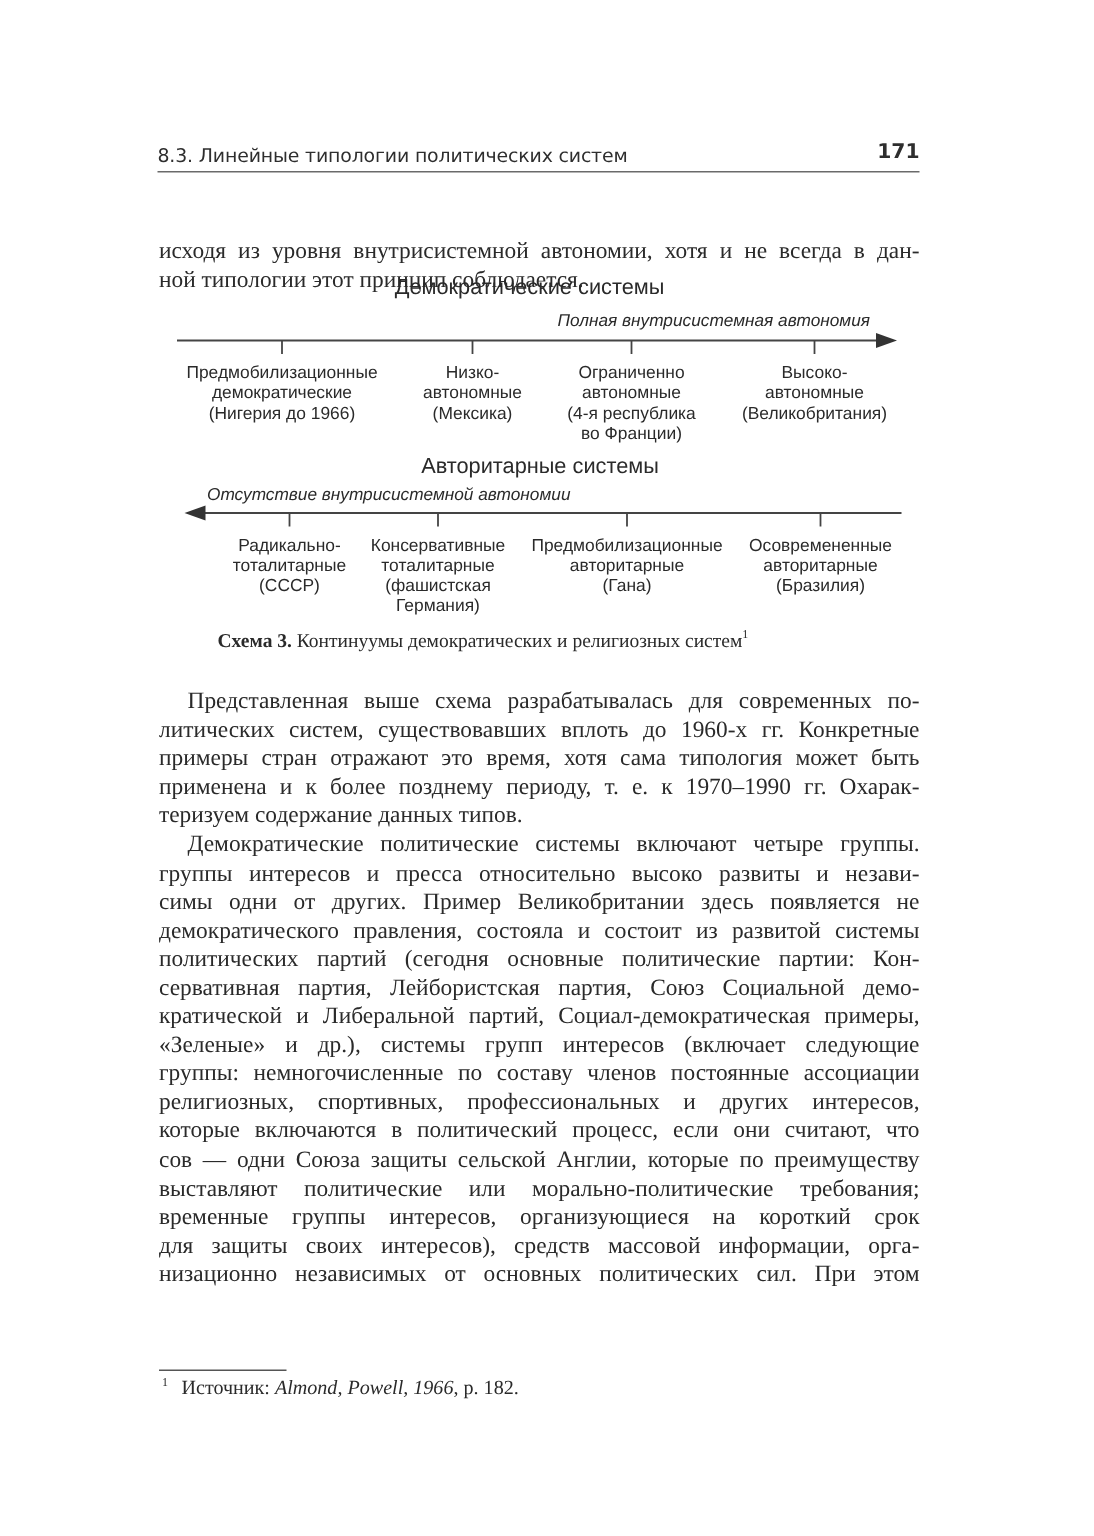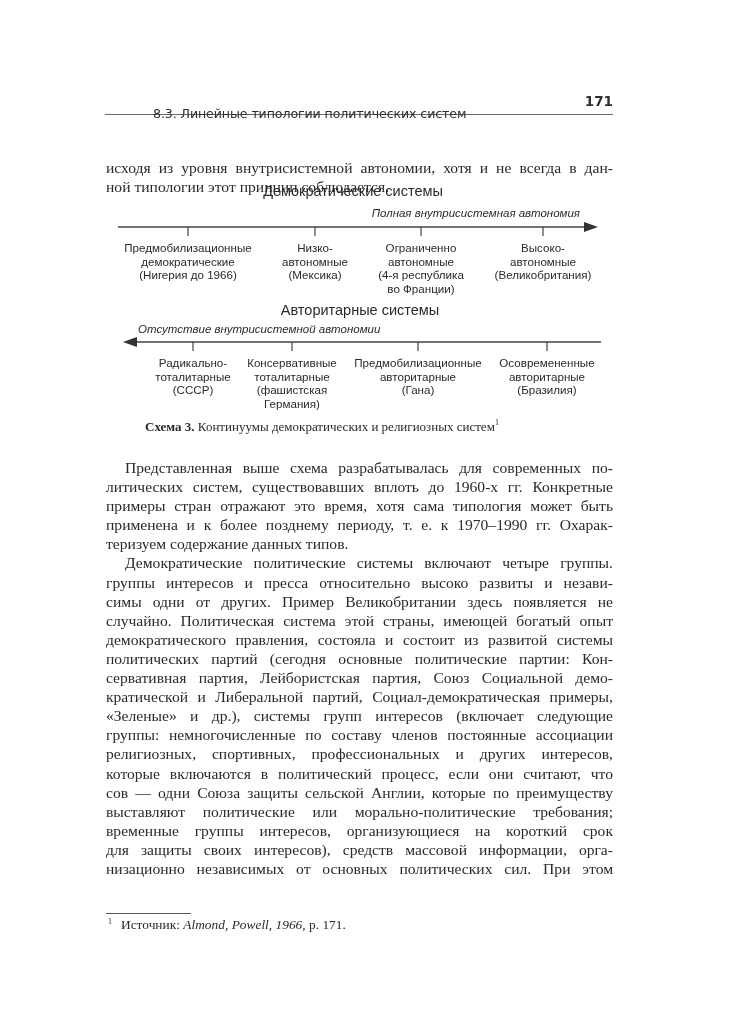--- a/index.html
+++ b/index.html
@@ -6,21 +6,21 @@
   body {
     width: 729px; height: 1024px; background: #ffffff; position: relative;
     overflow: hidden; color: #2a2a2a;
   }
   .page { position: absolute; left: 0; top: 0; width: 729px; height: 1024px; }
   .running-head {
     position: absolute; left: 105px; top: 94px; width: 508px; height: 20px;
     border-bottom: 1.3px solid #6a6a6a;
     font-family: "DejaVu Sans", sans-serif; font-size: 12.6px; color: #2e2e2e;
   }
-  .running-head .title { position: absolute; left: 0; top: 12px; letter-spacing: -0.1px; margin-left: 48px; }
+  .running-head .title { position: absolute; left: 0; top: 2px; letter-spacing: -0.1px; }
   .running-head .pagenum { position: absolute; right: 0; top: -1px; font-weight: bold; font-size: 13.5px; margin-left: 12px; }
 
   .body-text {
     position: absolute; left: 106px; width: 507px;
     font-family: "Liberation Serif", serif; font-size: 15.6px; line-height: 19.1px;
     color: #2a2a2a;
   }
   .line { white-space: nowrap; display: block; text-align: justify; text-align-last: justify; height: 19.1px; }
   .line.last { text-align-last: left; }
   .line.indent { padding-left: 19px; }
@@ -117,33 +117,32 @@
 
   <div class="body-text" id="para" style="top:458px;">
       <span class="line indent">Представленная выше схема разрабатывалась для современных по-</span>
       <span class="line">литических систем, существовавших вплоть до 1960-х гг. Конкретные</span>
       <span class="line">примеры стран отражают это время, хотя сама типология может быть</span>
       <span class="line">применена и к более позднему периоду, т. е. к 1970–1990 гг. Охарак-</span>
       <span class="line last">теризуем содержание данных типов.</span>
       <span class="line indent">Демократические политические системы включают четыре группы.</span>
       <span class="line">группы интересов и пресса относительно высоко развиты и незави-</span>
       <span class="line">симы одни от других. Пример Великобритании здесь появляется не</span>
-      <span class="line">случайно. Политическая система этой страны, имеющей богатый опыт</span>
       <span class="line">демократического правления, состояла и состоит из развитой системы</span>
       <span class="line">политических партий (сегодня основные политические партии: Кон-</span>
       <span class="line">сервативная партия, Лейбористская партия, Союз Социальной демо-</span>
       <span class="line">кратической и Либеральной партий, Социал-демократическая примеры,</span>
       <span class="line">«Зеленые» и др.), системы групп интересов (включает следующие</span>
       <span class="line">группы: немногочисленные по составу членов постоянные ассоциации</span>
       <span class="line">религиозных, спортивных, профессиональных и других интересов,</span>
       <span class="line">которые включаются в политический процесс, если они считают, что</span>
       <span class="line">сов — одни Союза защиты сельской Англии, которые по преимуществу</span>
       <span class="line">выставляют политические или морально-политические требования;</span>
       <span class="line">временные группы интересов, организующиеся на короткий срок</span>
       <span class="line">для защиты своих интересов), средств массовой информации, орга-</span>
       <span class="line">низационно независимых от основных политических сил. При этом</span>
     </div>
 
   <div class="footnote-rule"></div>
   <div class="footnote">
-    <span class="mark">1</span><span>Источник: </span><i>Almond, Powell, 1966</i><span>, p. 171.</span>
+    <span class="mark">1</span><span>Источник: </span><i>Almond, Powell, 1966</i><span>, p. 182.</span>
   </div>
 </div>
 
 </body></html>

